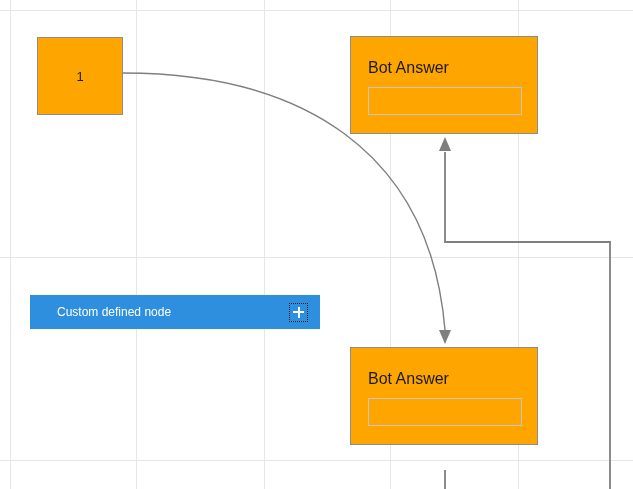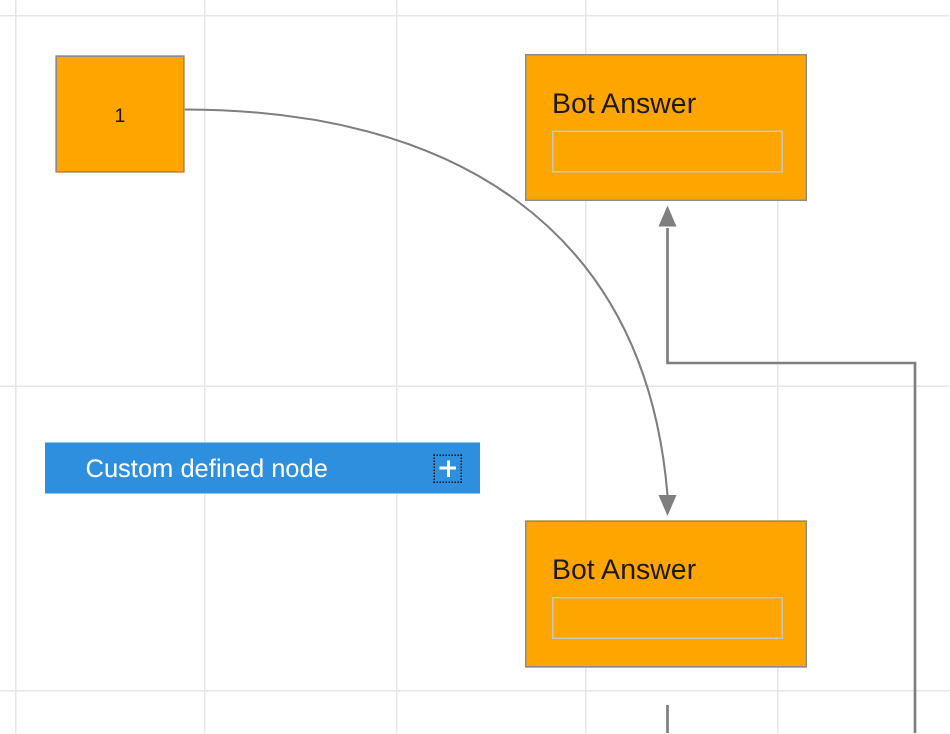--- a/index.html
+++ b/index.html
@@ -78,21 +78,21 @@
     top: 36px;
   }
   .node-bot-bottom {
     left: 350px;
     top: 347px;
   }
   .node-bot-title {
     position: absolute;
     left: 17px;
     top: 23px;
-    font-size: 19px;
+    font-size: 16px;
     color: #1a1a1a;
     line-height: 1;
     white-space: nowrap;
   }
   .node-bot-slot {
     position: absolute;
     left: 17px;
     top: 50px;
     width: 154px;
     height: 28px;
@@ -108,21 +108,21 @@
     width: 290px;
     height: 34px;
     background: #2e8fdf;
     display: flex;
     align-items: center;
     box-sizing: border-box;
     padding: 0 12px 0 27px;
   }
   .palette-label {
     flex: 1 1 auto;
-    font-size: 17px;
+    font-size: 12px;
     color: #ffffff;
     line-height: 1;
     white-space: nowrap;
   }
   .palette-add {
     flex: 0 0 auto;
     width: 19px;
     height: 19px;
     box-sizing: border-box;
     border: 1px dotted #1b1b1b;

